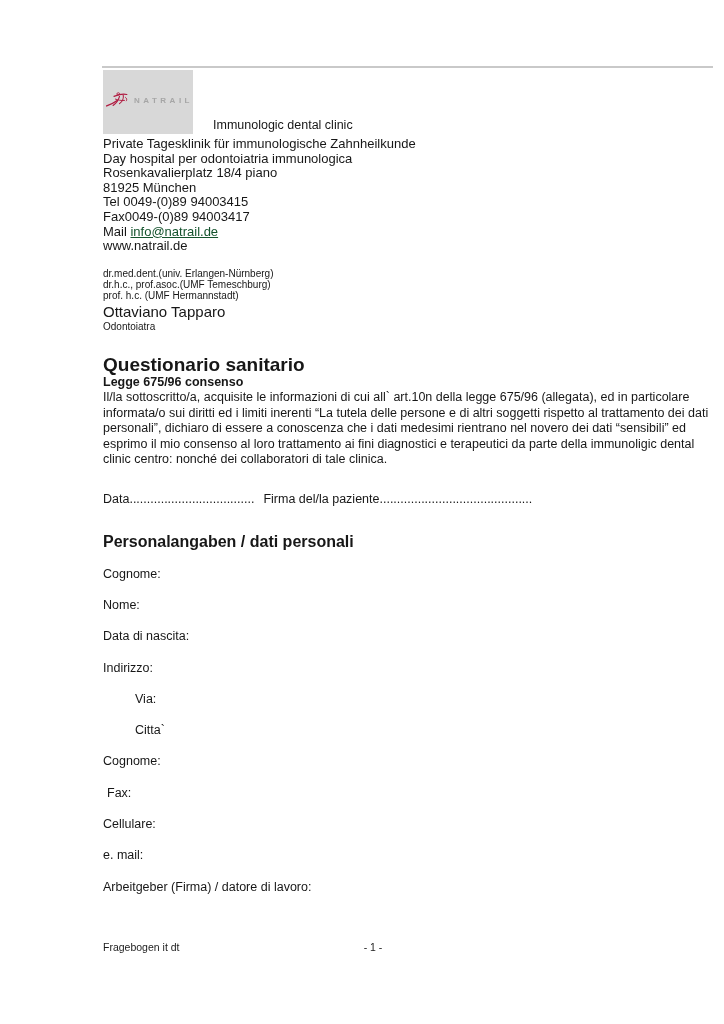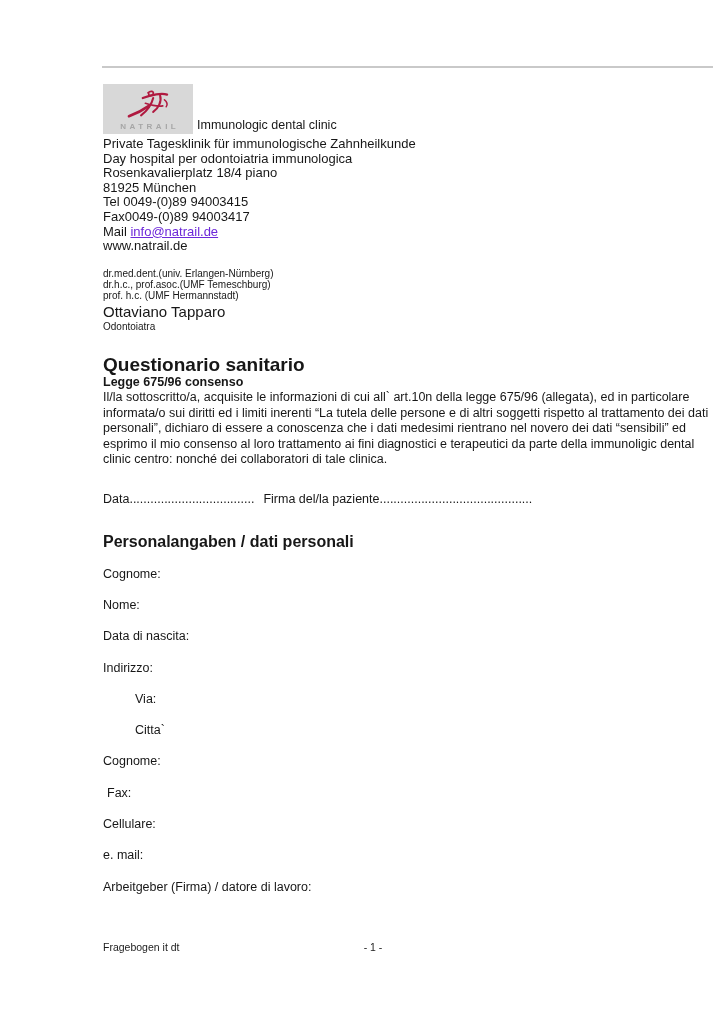--- a/index.html
+++ b/index.html
@@ -18,36 +18,36 @@
     background: #c9c9c9;
   }
   .content {
     position: absolute;
     left: 103px; top: 84px;
     width: 612px;
   }
   
   .logo-row { display: flex; align-items: flex-end; height: 50px; }
   .logo-box {
-    width: 90px; height: 50px;
+    width: 90px; height: 64px;
     background: #d8d8d8;
-    display: flex; flex-direction: column;
+    display: flex; flex-direction: row;
     align-items: center; justify-content: flex-end;
     padding-bottom: 3px;
   }
   .logo-mark { width: 52px; height: 32px; margin-bottom: 1px; }
   .logo-word {
     font-size: 8px; letter-spacing: 3.5px;
     color: #a6a6a6; font-weight: bold;
     text-indent: 3.5px;
   }
-  .tagline { margin-left: 4px; font-size: 12.5px; line-height: 15px; padding-bottom: 1px; }
+  .tagline { margin-left: 20px; font-size: 12.5px; line-height: 15px; padding-bottom: 1px; }
   .addr { font-size: 13px; line-height: 14.6px; margin-top: 3px; }
   .addr div { white-space: nowrap; }
-  .mail-link { color: #6d28d9; text-decoration: underline; }
+  .mail-link { color: #14532d; text-decoration: underline; }
   
   .creds { margin-top: 14px; font-size: 10px; line-height: 11.3px; }
   .doc-name { font-size: 15px; font-weight: normal; line-height: 18px; margin-top: 1px; }
   .doc-title { font-size: 10px; line-height: 12px; }
   
   .h1 { font-size: 19px; font-weight: bold; line-height: 21px; margin-top: 21px; }
   .sub { font-size: 12.5px; font-weight: bold; line-height: 15.5px; }
   .para { font-size: 12.5px; line-height: 15.5px; width: 612px; }
   .sig-row { margin-top: 24px; font-size: 12.5px; line-height: 15px; white-space: nowrap; }
   .sig-row .gap { display: inline-block; width: 9px; }

